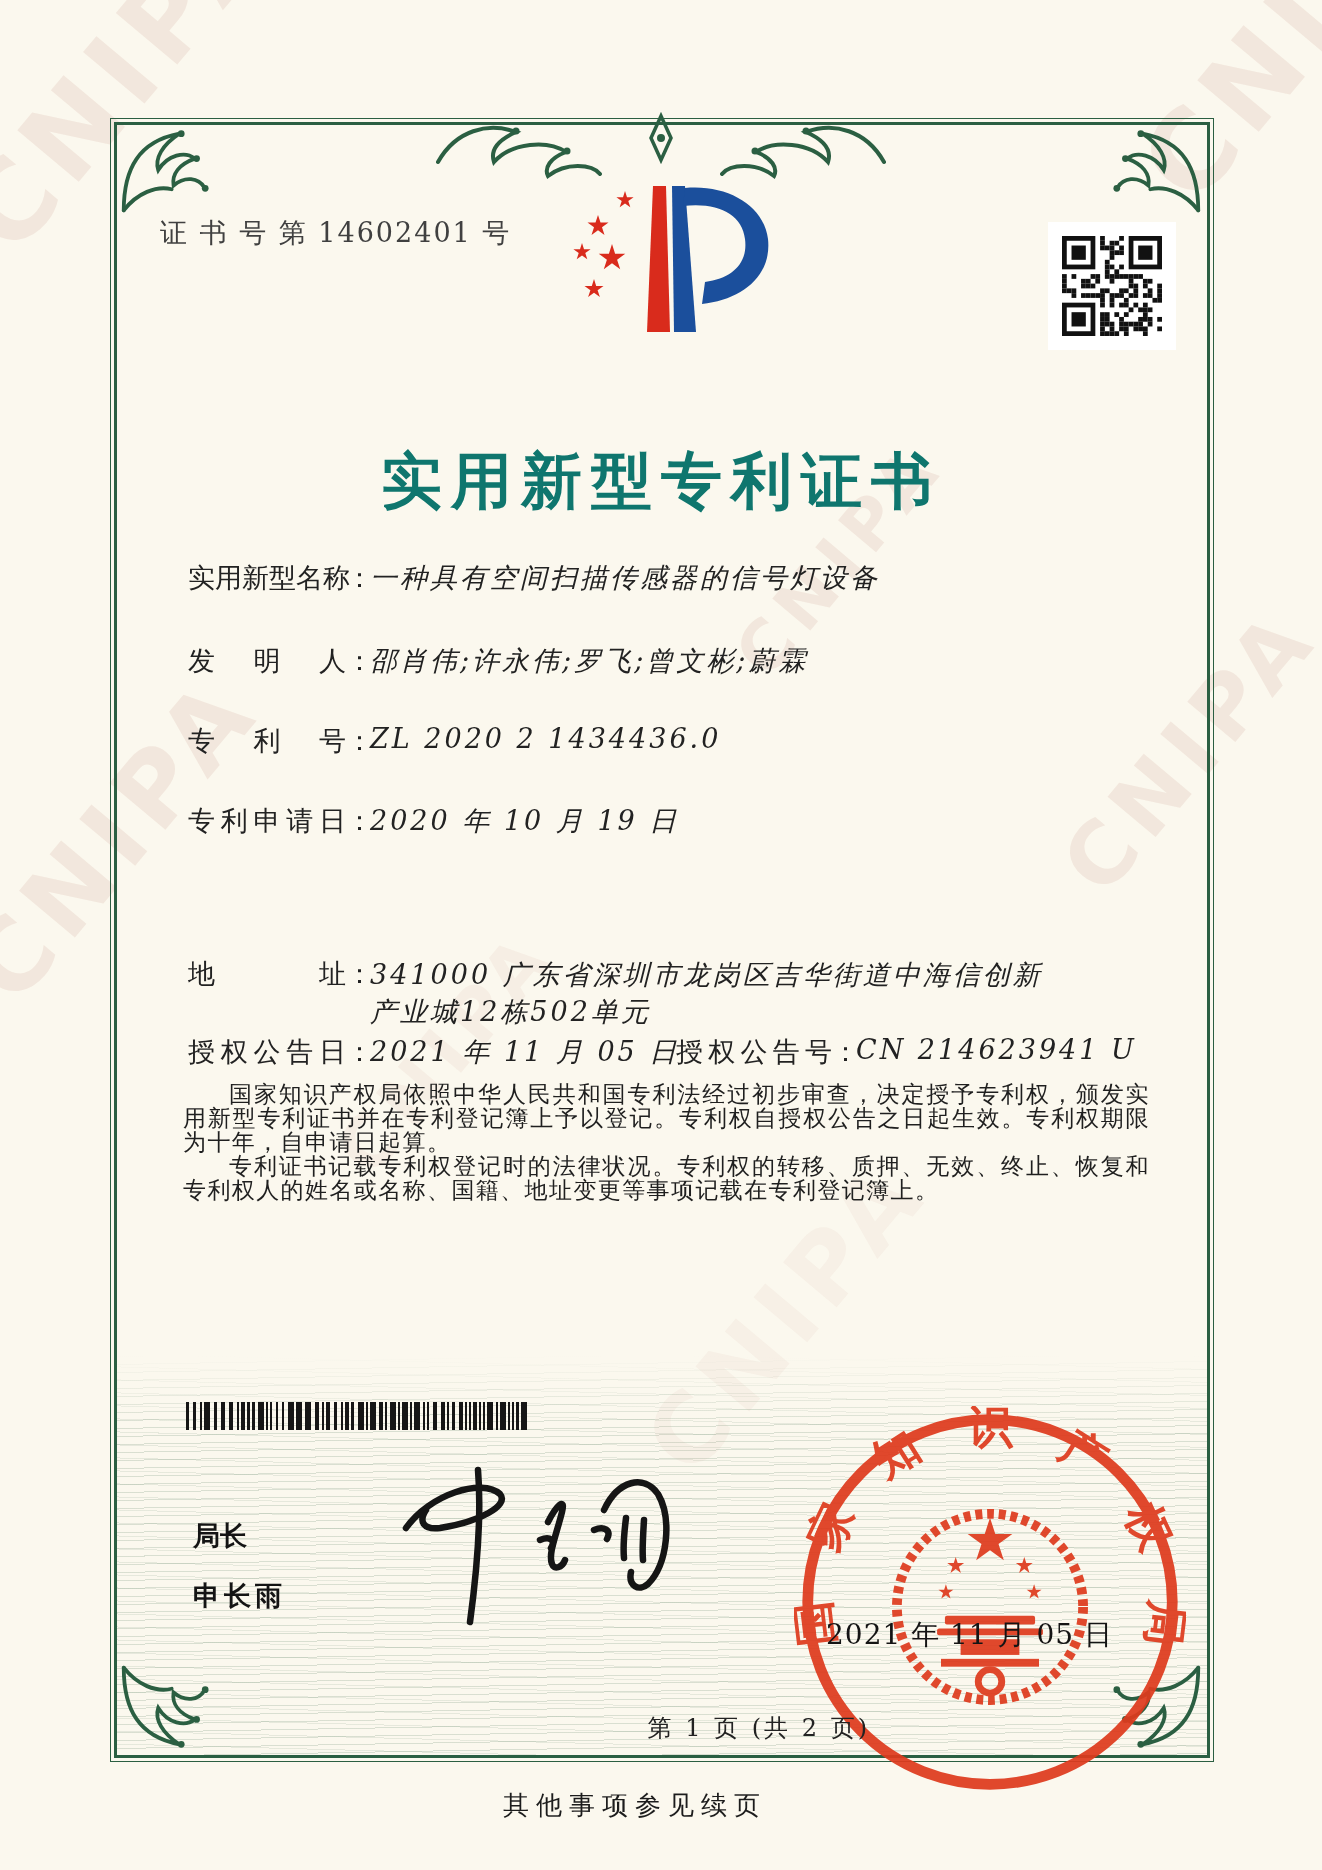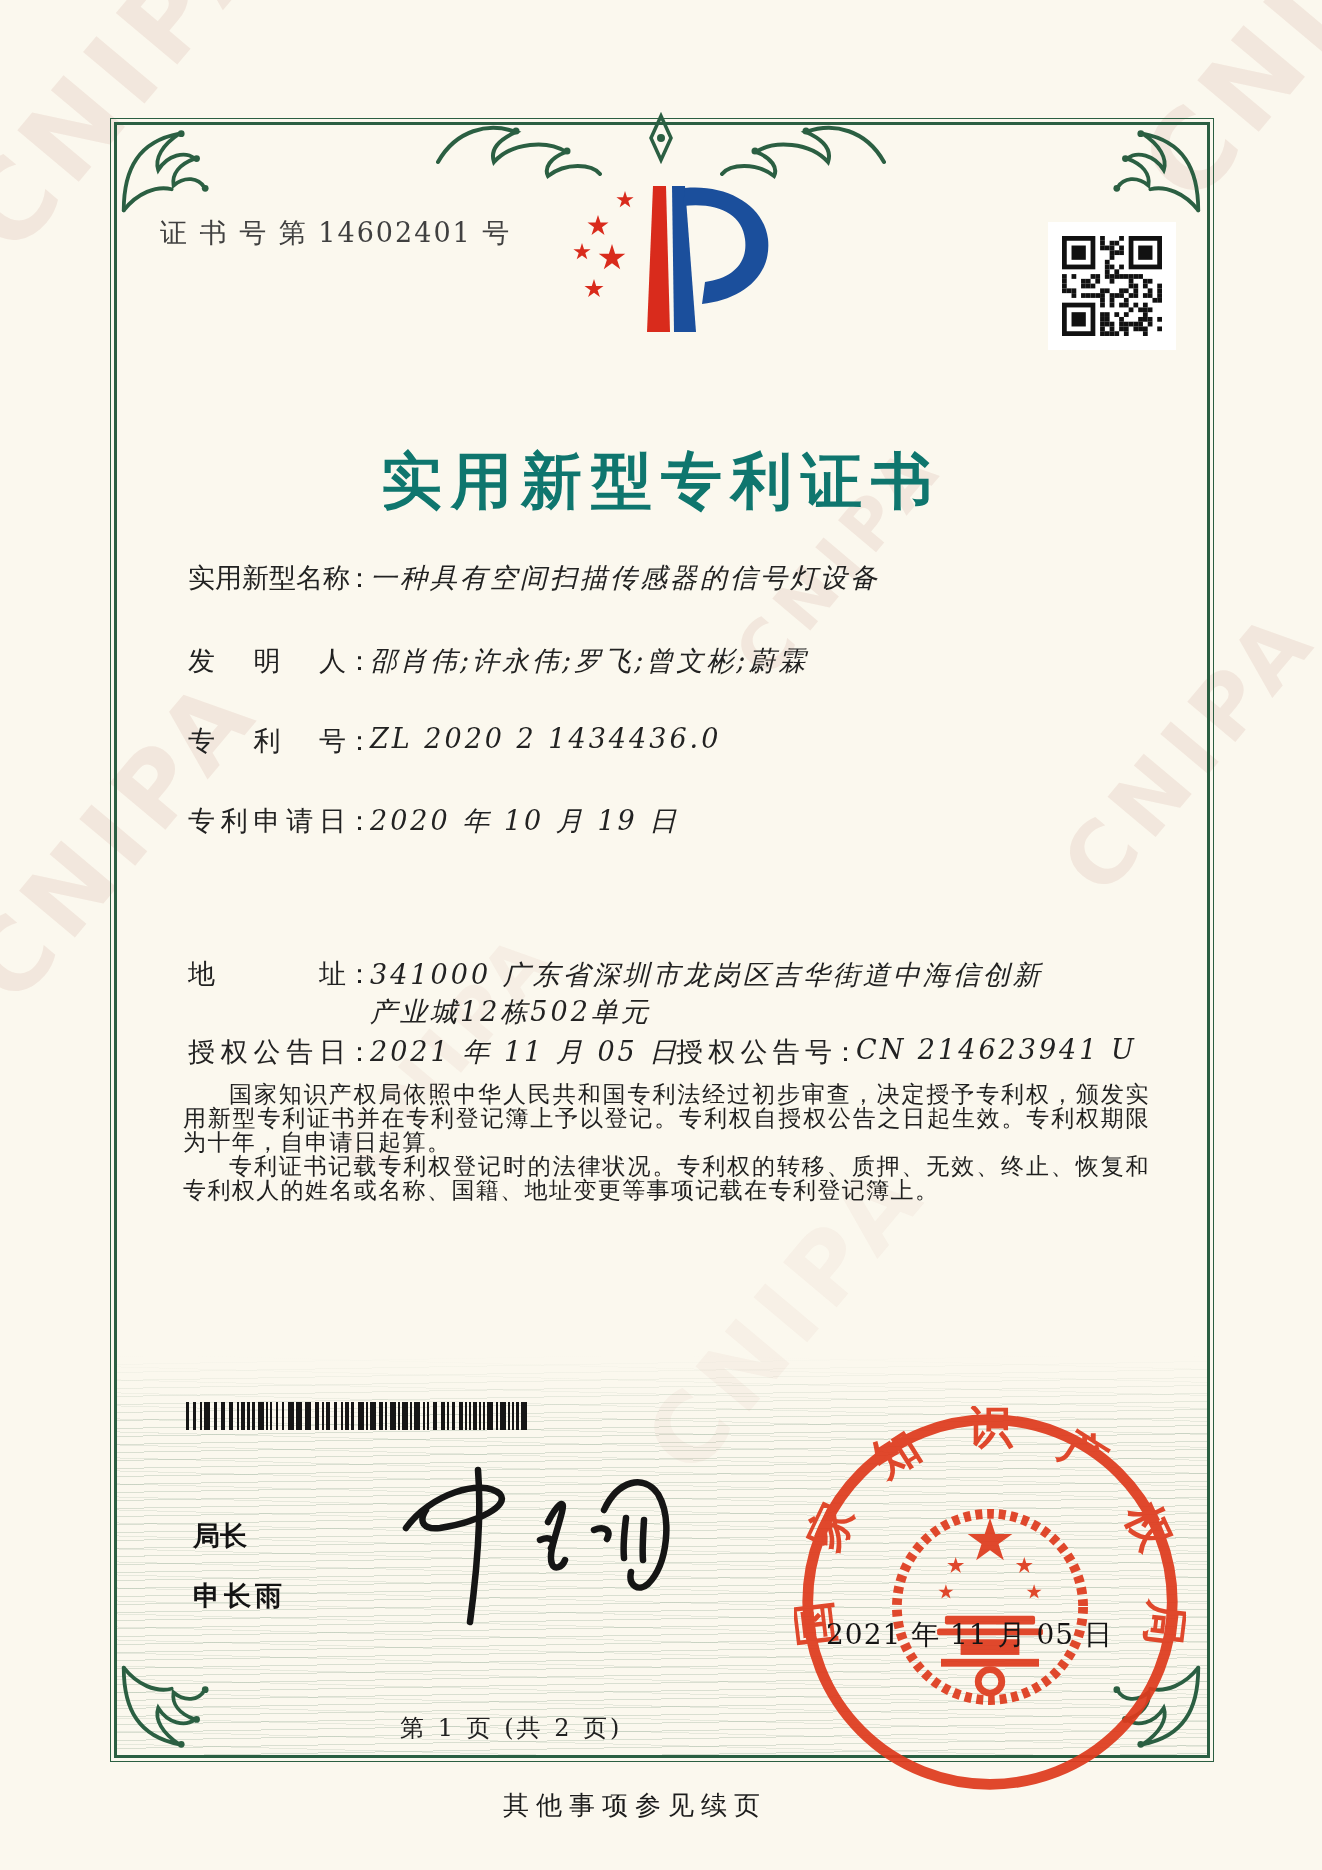--- a/index.html
+++ b/index.html
@@ -49,21 +49,21 @@
   .officer{position:absolute;left:193px;top:1518px;z-index:5;
            font-family:"DejaVu Sans","Liberation Sans",sans-serif;font-weight:bold;color:#141414;}
   .officer .otitle{font-size:27px;margin:0 0 24px 0;}
   .officer .oname{font-size:27px;letter-spacing:4px;margin:0;}
 
   .signature{position:absolute;left:390px;top:1460px;z-index:6;}
 
   .seal{position:absolute;left:794px;top:1406px;z-index:5;opacity:.93;}
   .seal-date{position:absolute;left:826px;top:1616px;z-index:7;font-size:28px;letter-spacing:1px;color:#141414;white-space:nowrap;}
 
-  .page-info{position:absolute;left:400px;top:1712px;width:470px;text-align:left;font-size:24px;
+  .page-info{position:absolute;left:400px;top:1712px;width:470px;text-align:right;font-size:24px;
              letter-spacing:3px;color:#222;z-index:5;}
   .cont-note{position:absolute;left:380px;top:1788px;width:510px;text-align:center;font-size:26px;
              letter-spacing:7px;color:#1c1c1c;z-index:4;}
 </style>
 </head>
 <body>
 
 <div id="page">
 
   <div class="wm" style="left:-90px;top:10px;font-size:110px;">CNIPA</div>

